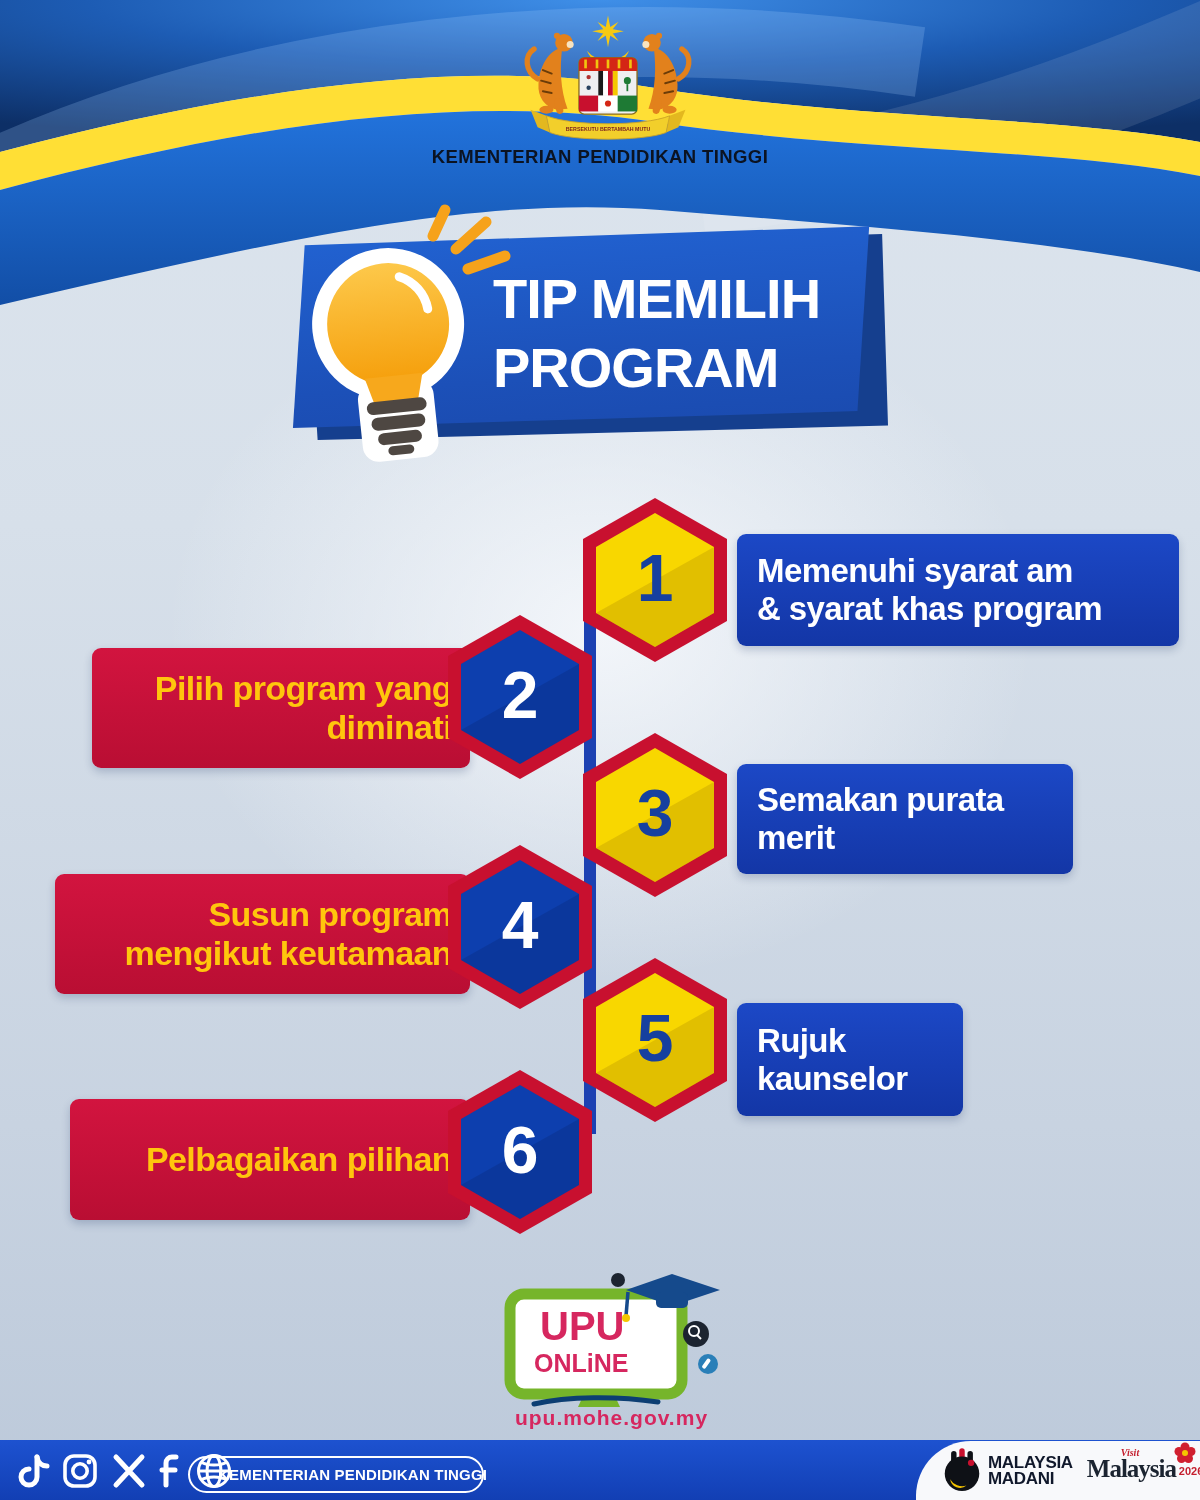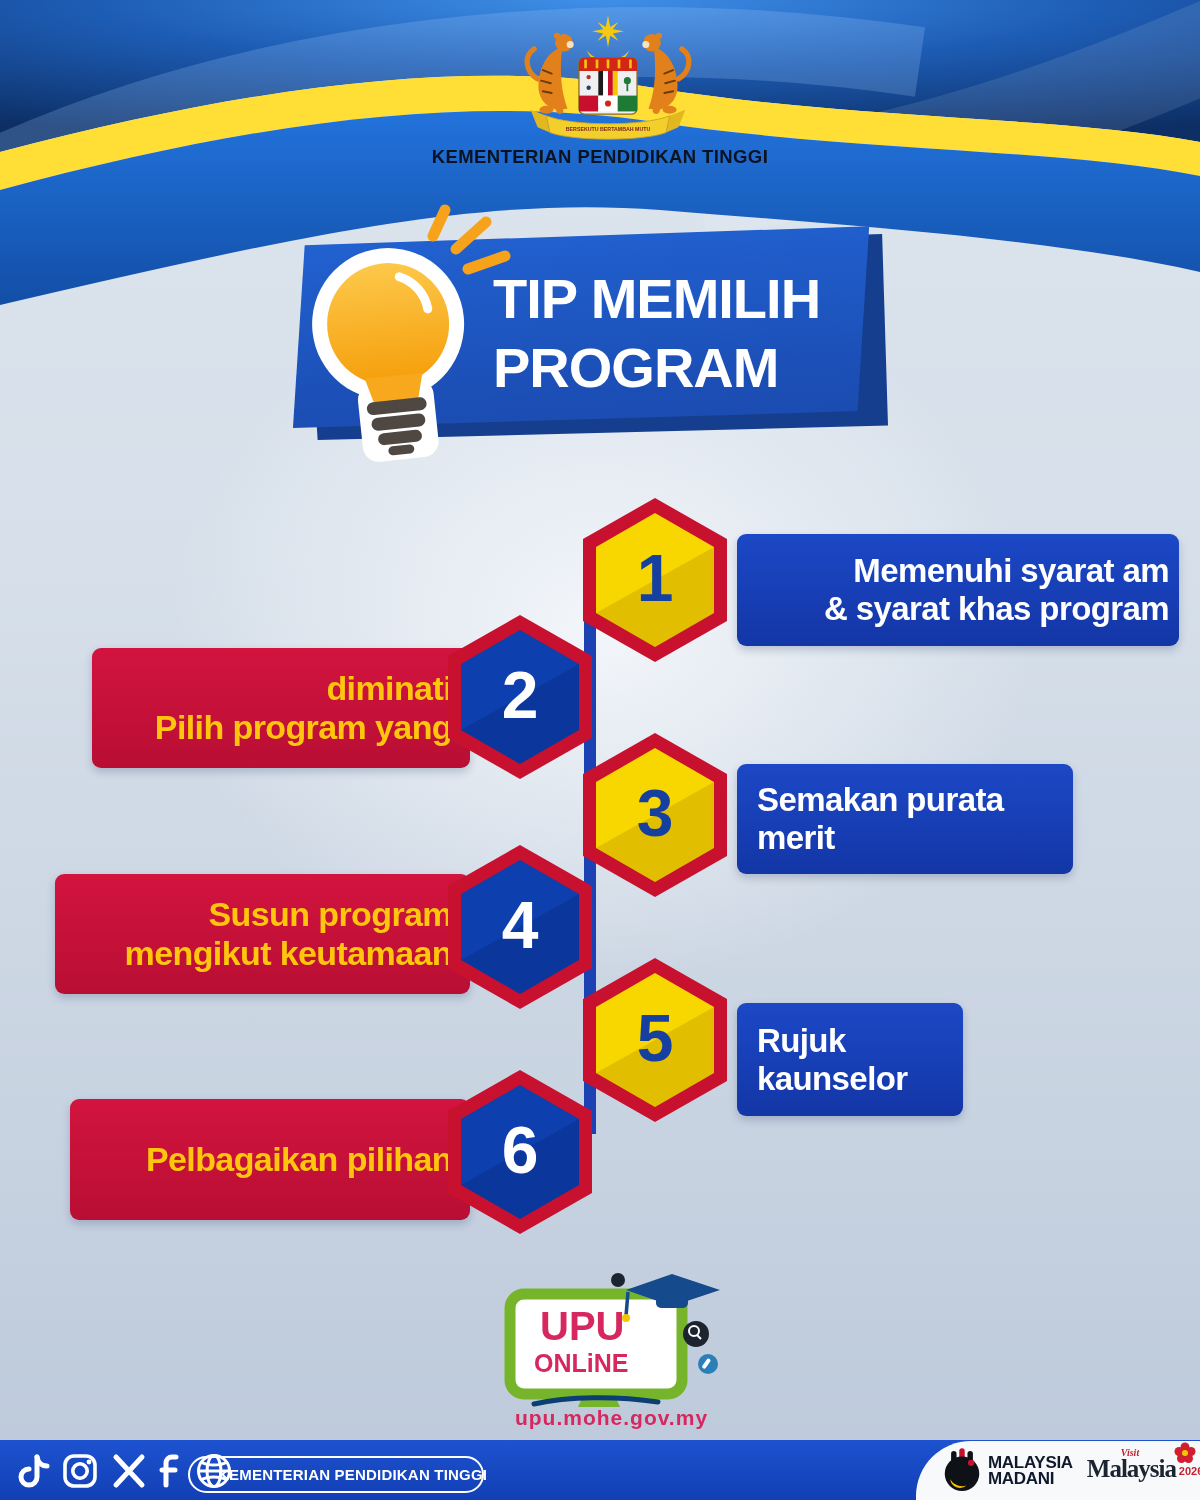--- a/index.html
+++ b/index.html
@@ -190,36 +190,36 @@
   <div class="tl-line"></div>
 
   <div class="hex" style="left:581px;top:496px;">
     <svg width="148" height="168" viewBox="0 0 148 168">
       <polygon points="74,2 146,43 146,125 74,166 2,125 2,43" fill="#c8102f"></polygon>
       <polygon points="74,17 133,51 133,117 74,151 15,117 15,51" fill="#f8d700"></polygon>
       <polygon points="15,117 133,51 133,117 74,151" fill="rgba(120,85,0,0.18)"></polygon>
     </svg>
     <div class="hex-num num-blue">1</div>
   </div>
-  <div class="tipbox box-blue" style="left:737px;top:534px;width:412px;height:96px;align-items:flex-end;">
+  <div class="tipbox box-blue" style="left:737px;top:534px;width:412px;height:96px;">
     <div>Memenuhi syarat am</div>
     <div>&amp; syarat khas program</div>
   </div>
 
   <div class="hex" style="left:446px;top:613px;">
     <svg width="148" height="168" viewBox="0 0 148 168">
       <polygon points="74,2 146,43 146,125 74,166 2,125 2,43" fill="#c8102f"></polygon>
       <polygon points="74,17 133,51 133,117 74,151 15,117 15,51" fill="#0d3fae"></polygon>
       <polygon points="15,117 133,51 133,117 74,151" fill="rgba(0,0,30,0.12)"></polygon>
     </svg>
     <div class="hex-num num-white">2</div>
   </div>
   <div class="tipbox box-red" style="left:92px;top:648px;width:348px;height:104px;">
+    <div>Pilih program yang</div>
     <div>diminati</div>
-    <div>Pilih program yang</div>
   </div>
 
   <div class="hex" style="left:581px;top:731px;">
     <svg width="148" height="168" viewBox="0 0 148 168">
       <polygon points="74,2 146,43 146,125 74,166 2,125 2,43" fill="#c8102f"></polygon>
       <polygon points="74,17 133,51 133,117 74,151 15,117 15,51" fill="#f8d700"></polygon>
       <polygon points="15,117 133,51 133,117 74,151" fill="rgba(120,85,0,0.18)"></polygon>
     </svg>
     <div class="hex-num num-blue">3</div>
   </div>

